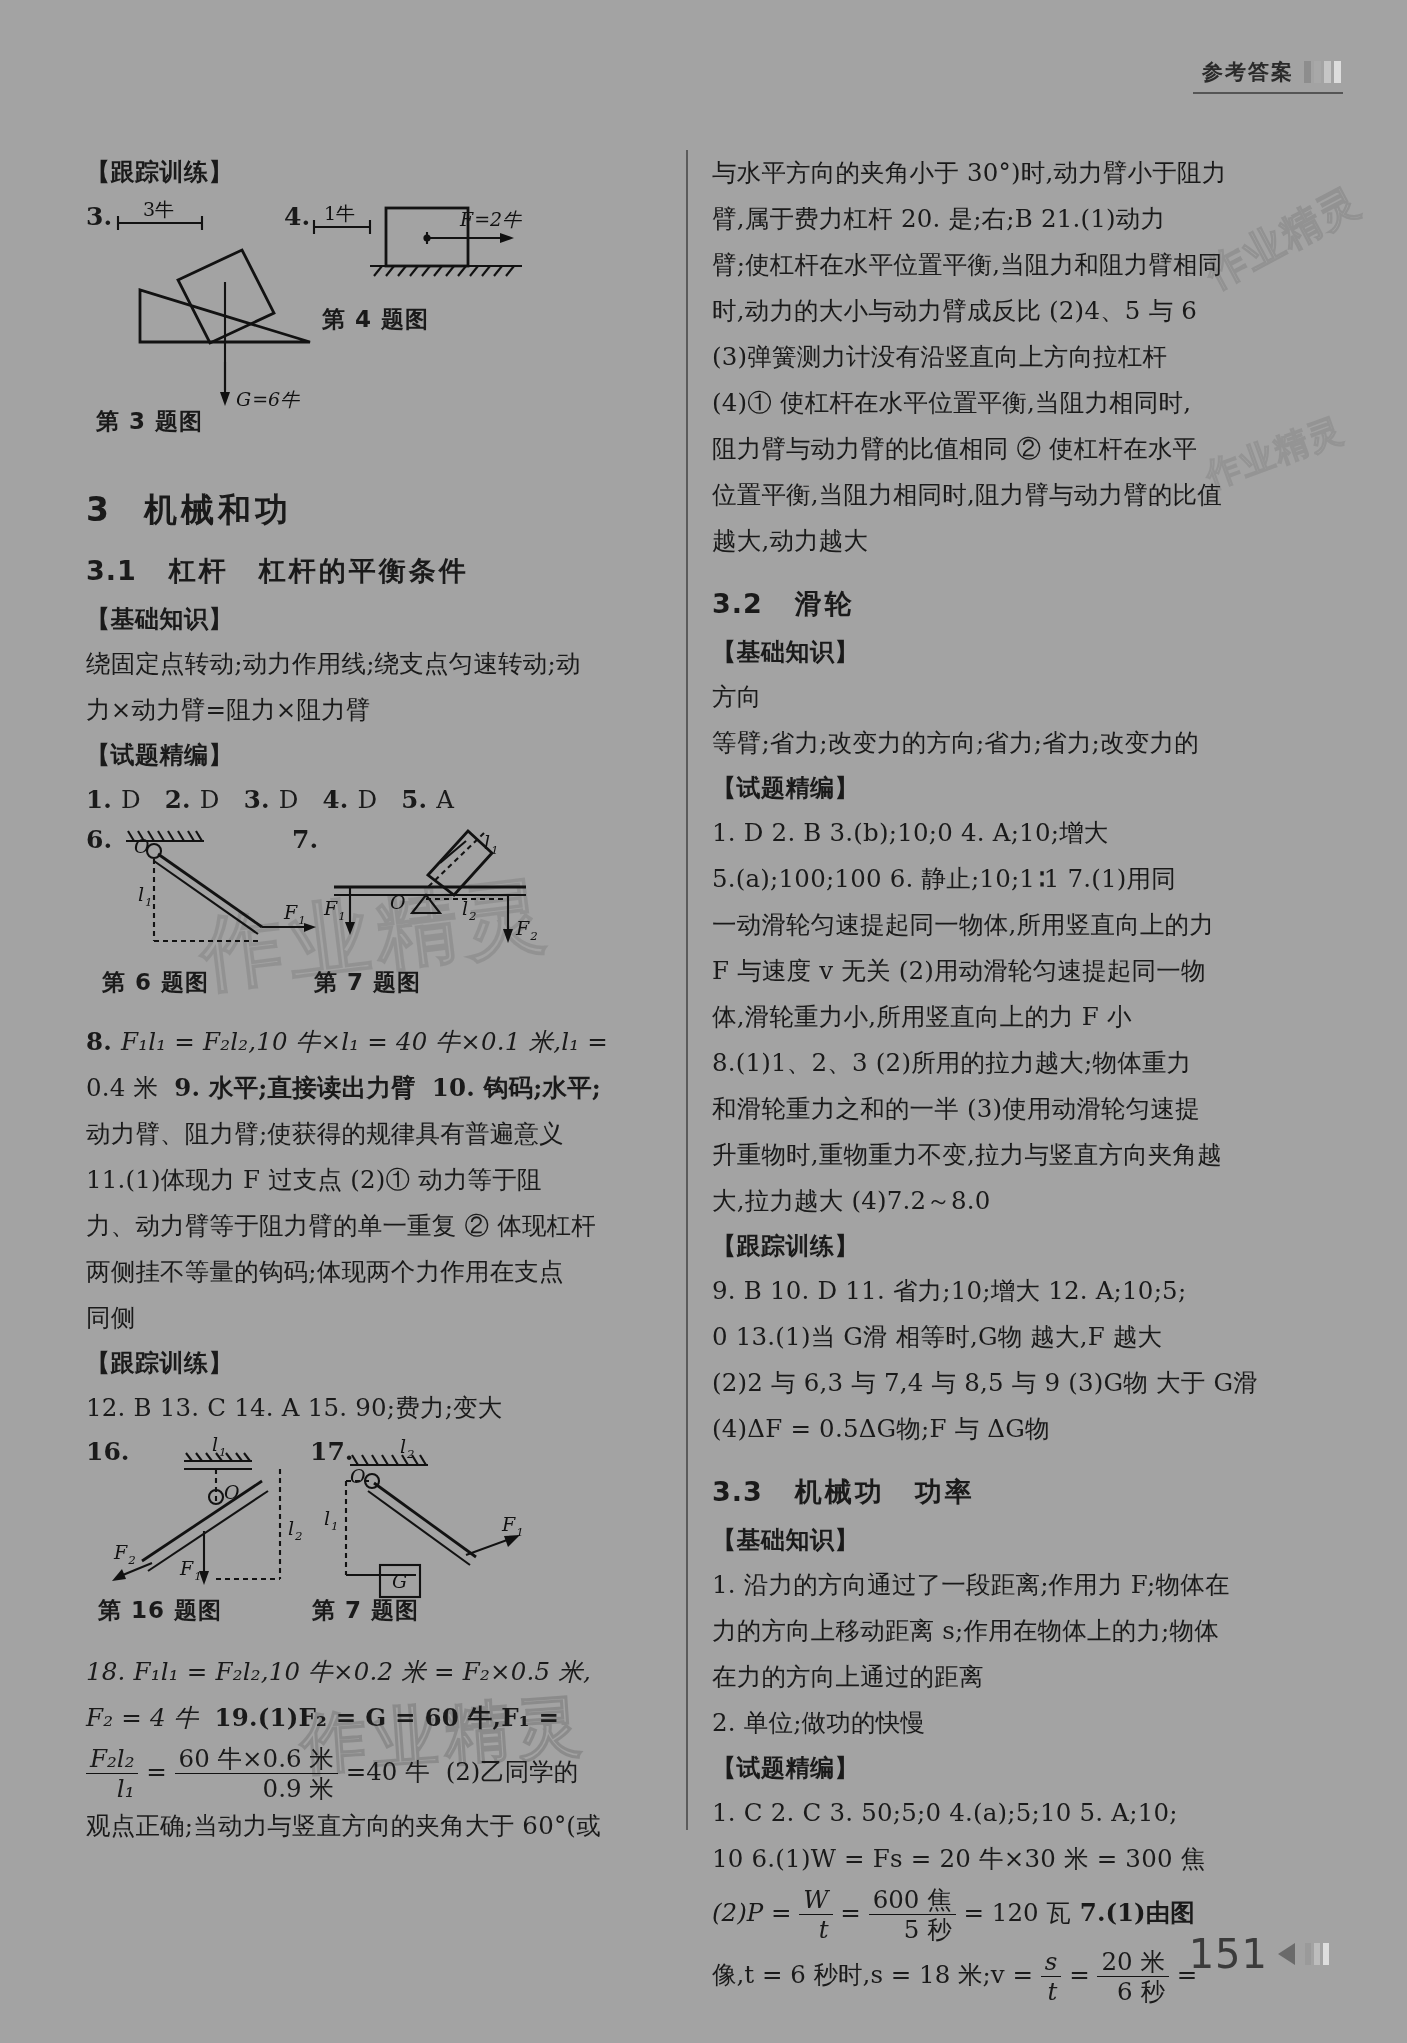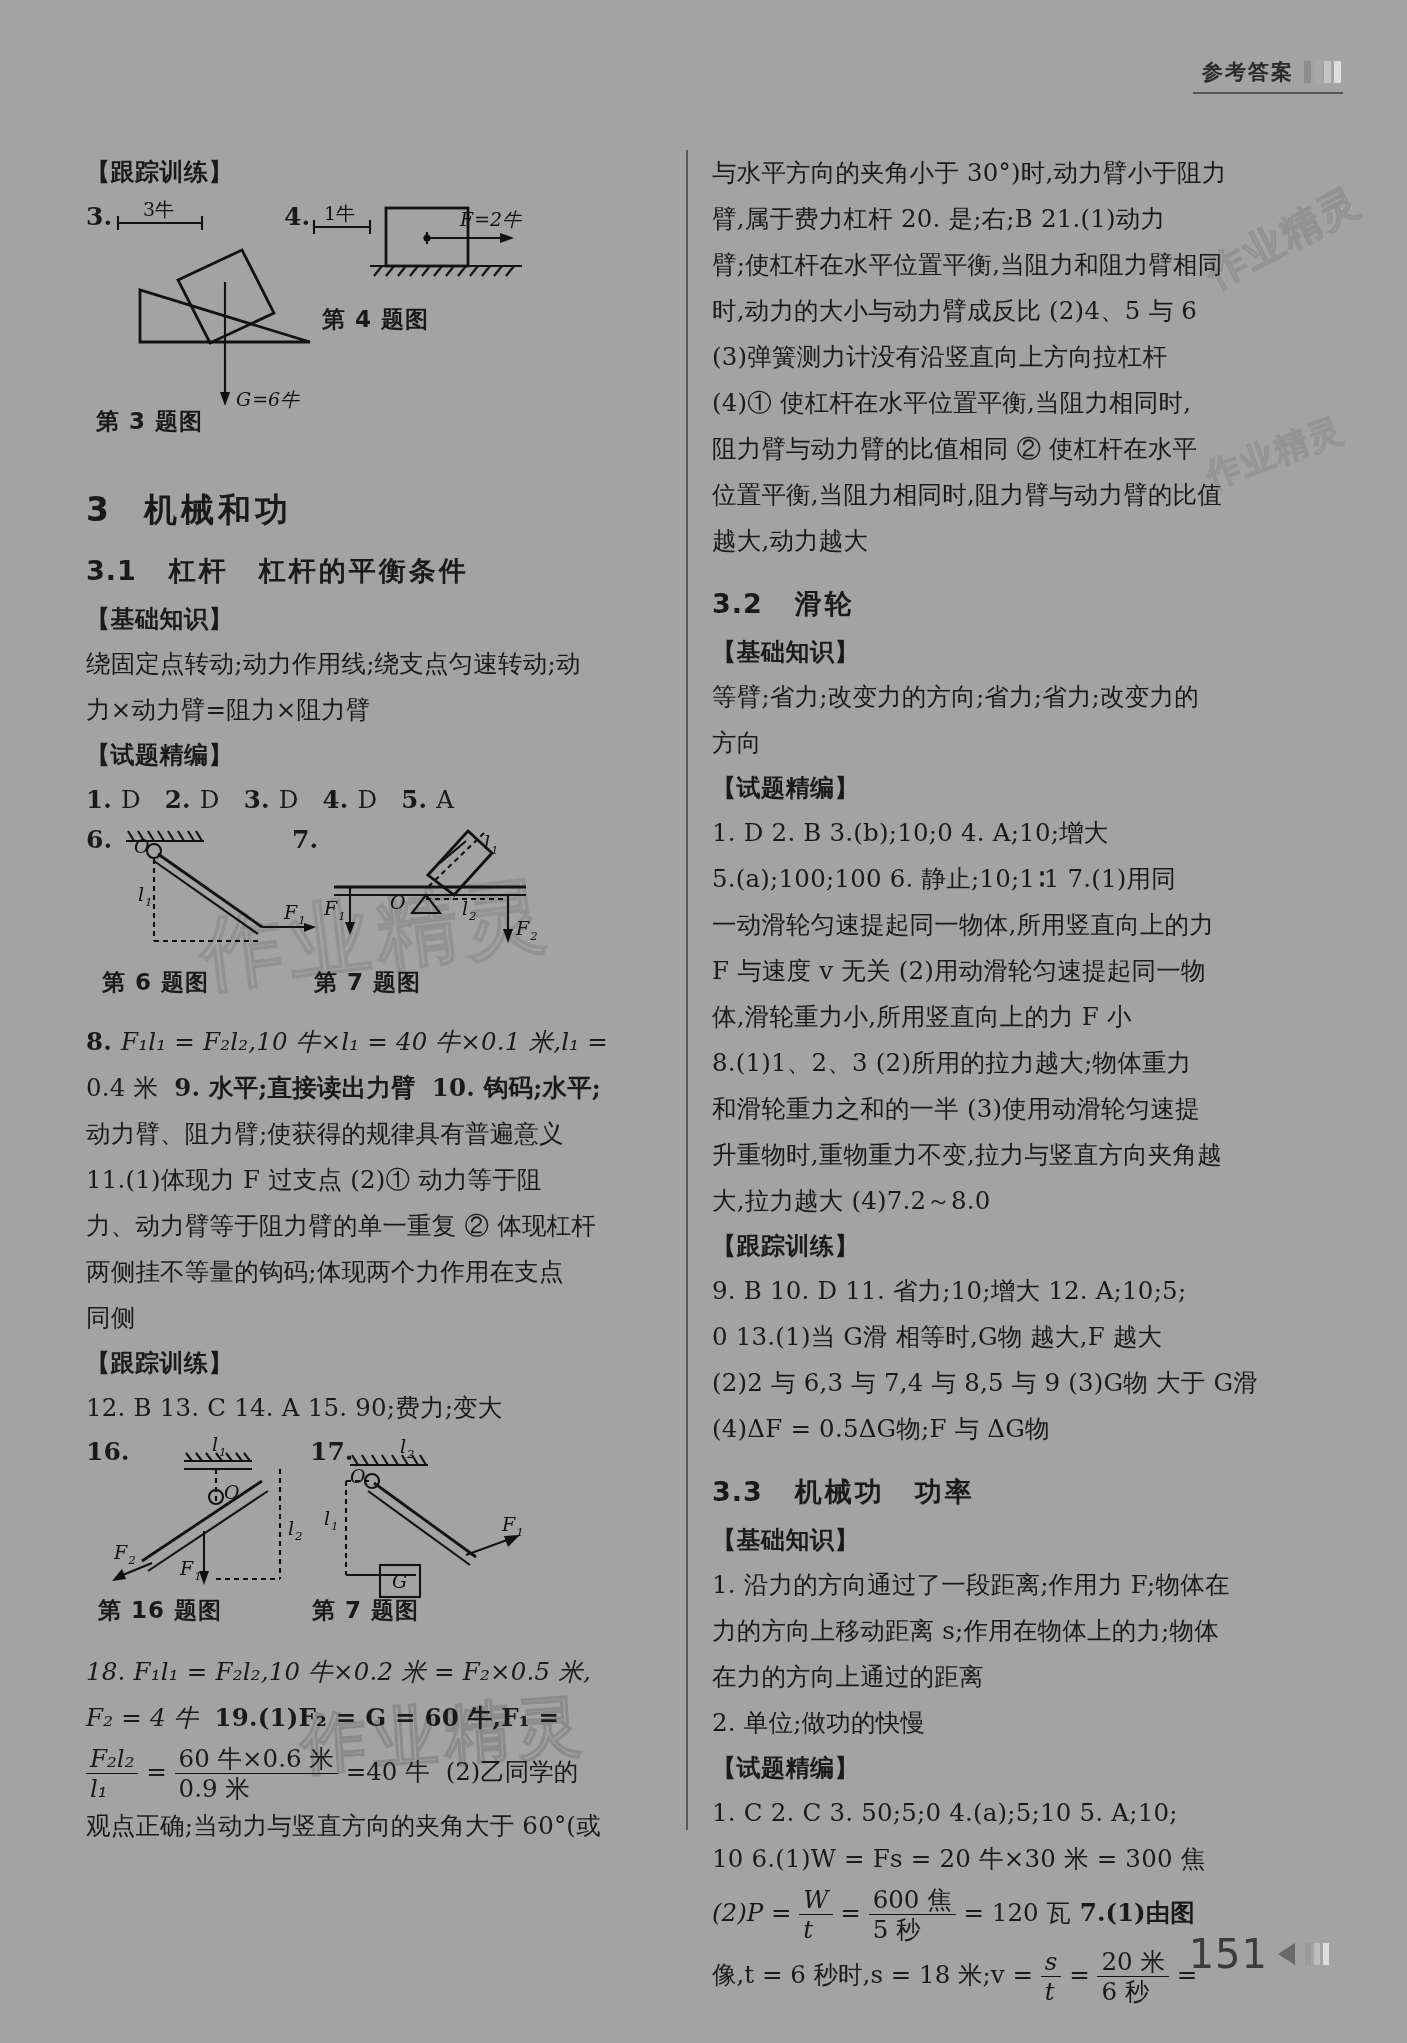--- a/index.html
+++ b/index.html
@@ -81,21 +81,21 @@
     position:absolute;font-weight:bold;font-size:25px;
     font-family:"DejaVu Serif","Liberation Serif",serif;
   }
   svg{display:block;overflow:visible;}
   .stroke{stroke:#121212;fill:none;stroke-width:2.1;}
   .stroke-th{stroke:#121212;fill:none;stroke-width:2.8;}
   .lbl{font-size:19px;font-family:"DejaVu Serif","Liberation Serif",serif;fill:#111;}
   .lbl-i{font-size:19px;font-style:italic;font-family:"DejaVu Serif","Liberation Serif",serif;fill:#111;}
 
   
-  .frac{display:inline-block;vertical-align:middle;text-align:left;line-height:1.12;}
+  .frac{display:inline-block;vertical-align:middle;text-align:right;line-height:1.12;}
   .frac .top{display:block;border-bottom:1.8px solid #111;padding:0 4px 1px 4px;}
   .frac .bot{display:block;padding:1px 4px 0 4px;}
   .eqline{font-size:24.5px;line-height:62px;white-space:nowrap;}
 
   
   #pagenum{
     position:absolute;right:78px;bottom:66px;
     display:flex;align-items:center;gap:10px;
   }
   #pagenum .pn{
@@ -412,22 +412,22 @@
     <div class="ln">(3)弹簧测力计没有沿竖直向上方向拉杠杆</div>
     <div class="ln">(4)① 使杠杆在水平位置平衡,当阻力相同时,</div>
     <div class="ln">阻力臂与动力臂的比值相同  ② 使杠杆在水平</div>
     <div class="ln">位置平衡,当阻力相同时,阻力臂与动力臂的比值</div>
     <div class="ln">越大,动力越大</div>
 
     <div class="section" style="margin-top:22px;">
       <span>3.2</span><span class="cn">滑轮</span>
     </div>
     <div class="bk">【基础知识】</div>
+    <div class="ln">方向</div>
     <div class="ln">等臂;省力;改变力的方向;省力;省力;改变力的</div>
-    <div class="ln">方向</div>
     <div class="bk">【试题精编】</div>
     <div class="ln">1. D   2. B   3.(b);10;0   4. A;10;增大</div>
     <div class="ln">5.(a);100;100   6. 静止;10;1∶1   7.(1)用同</div>
     <div class="ln">一动滑轮匀速提起同一物体,所用竖直向上的力</div>
     <div class="ln">F 与速度 v 无关  (2)用动滑轮匀速提起同一物</div>
     <div class="ln">体,滑轮重力小,所用竖直向上的力 F 小</div>
     <div class="ln">8.(1)1、2、3   (2)所用的拉力越大;物体重力</div>
     <div class="ln">和滑轮重力之和的一半   (3)使用动滑轮匀速提</div>
     <div class="ln">升重物时,重物重力不变,拉力与竖直方向夹角越</div>
     <div class="ln">大,拉力越大  (4)7.2～8.0</div>

